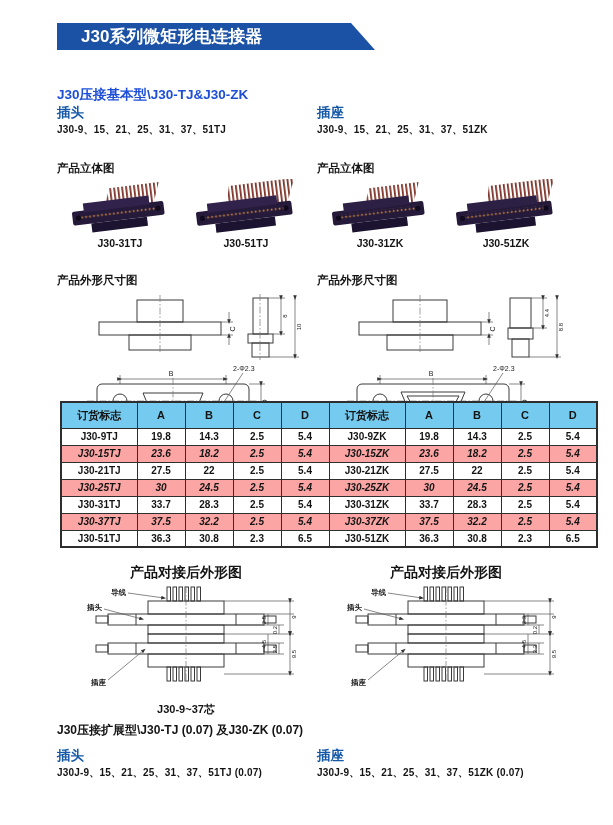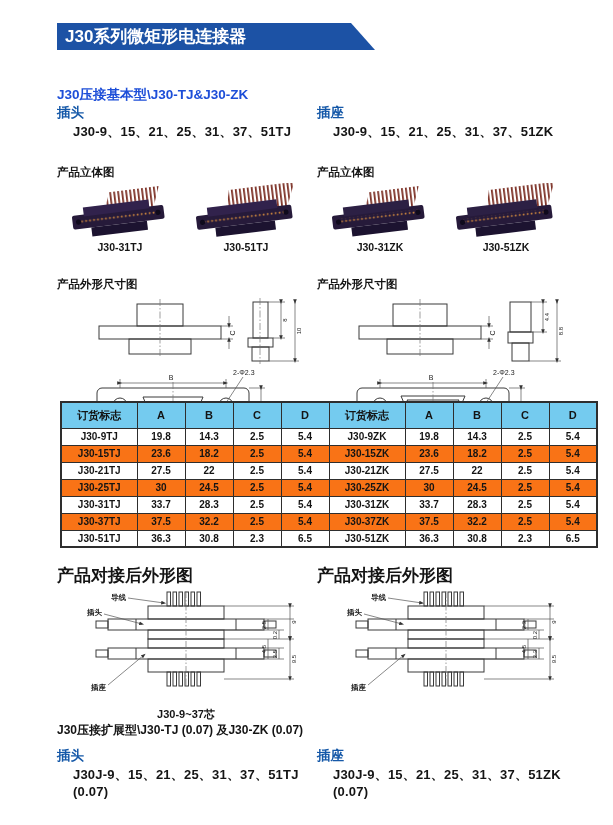--- a/index.html
+++ b/index.html
@@ -7,31 +7,31 @@
   body {
     width:613px; height:825px; position:relative; overflow:hidden;
     font-family:"Liberation Sans","DejaVu Sans",sans-serif; color:#141414;
   }
   .abs { position:absolute; }
 
   
   .banner {
     left:57px; top:23px; width:318px; height:27px;
     background:#1c52a5; color:#ffffff;
-    font-size:17px; font-weight:bold; line-height:27px; padding-left:8px;
+    font-size:17px; font-weight:bold; line-height:27px; padding-left:24px;
     clip-path:polygon(0 0, 294px 0, 318px 100%, 0 100%);
   }
 
   .sec-title { left:57px; top:86px; font-size:13.5px; font-weight:bold; color:#1d4ed8; }
 
   .col { width:258px; }
   .left-col  { left:57px;  top:104px; }
   .right-col { left:317px; top:104px; }
   .col-heading { font-size:13.5px; font-weight:bold; color:#1558a8; }
-  .models { font-size:13px; font-weight:bold; margin-top:1px; letter-spacing:.2px;margin-left:16px; }
+  .models { font-size:10px; font-weight:bold; margin-top:1px; letter-spacing:.2px; }
   .sub { font-size:11.5px; font-weight:bold; margin-top:24px; }
 
   .photos { display:flex; margin-top:3px; }
   .photo { width:126px; text-align:center; }
   .photo svg { display:block; margin:0 auto; }
   .caption { font-size:10.5px; font-weight:bold; margin-top:0; }
 
   .outline-svg { margin-top:4px; }
   svg text { font-family:"Liberation Sans","DejaVu Sans",sans-serif; }
   .dim { font-size:7px; fill:#222; }
@@ -39,27 +39,27 @@
   .lbl { font-size:7.5px; fill:#222; font-weight:bold; }
   .ln   { stroke:#3a3a3a; fill:none; stroke-width:1; }
   .thin { stroke:#555; fill:none; stroke-width:.7; }
   .cl   { stroke:#777; fill:none; stroke-width:.7; stroke-dasharray:7 2 1.5 2; }
 
   
   .tbl-wrap { left:60px; top:401px; }
   table { border-collapse:collapse; table-layout:fixed; width:536px; border:2px solid #2e2e2e; }
   th { background:#74cbef; font-size:11px; font-weight:bold; height:26px; border:1px solid #2e2e2e; }
   td { font-size:10px; font-weight:bold; text-align:center; height:17px; border:1px solid #2e2e2e; background:#ffffff; }
-  tr.alt td { background:#f97316; }
+  tr.alt td { background:#fca5a5;font-style:italic; }
 
   
   .mating-block { width:258px; }
   .mating-left  { left:57px;  top:564px; }
   .mating-right { left:317px; top:564px; }
-  .mating-head { font-size:17px; font-weight:bold; }
+  .mating-head { font-size:14px; font-weight:bold;text-align:center; }
   .drawing { text-align:center; margin-top:4px; }
   .m-caption { font-size:11px; font-weight:bold; margin-top:0; }
 
   
   .ext { left:57px; top:722px; width:530px; }
   .ext-title { font-size:12px; font-weight:bold; }
   .ext-para { font-size:11.5px; margin-top:7px; text-indent:2em; line-height:1.35; }
   .ext-cols { display:flex; margin-top:8px; }
   .ext-col { width:260px; }
 </style>

